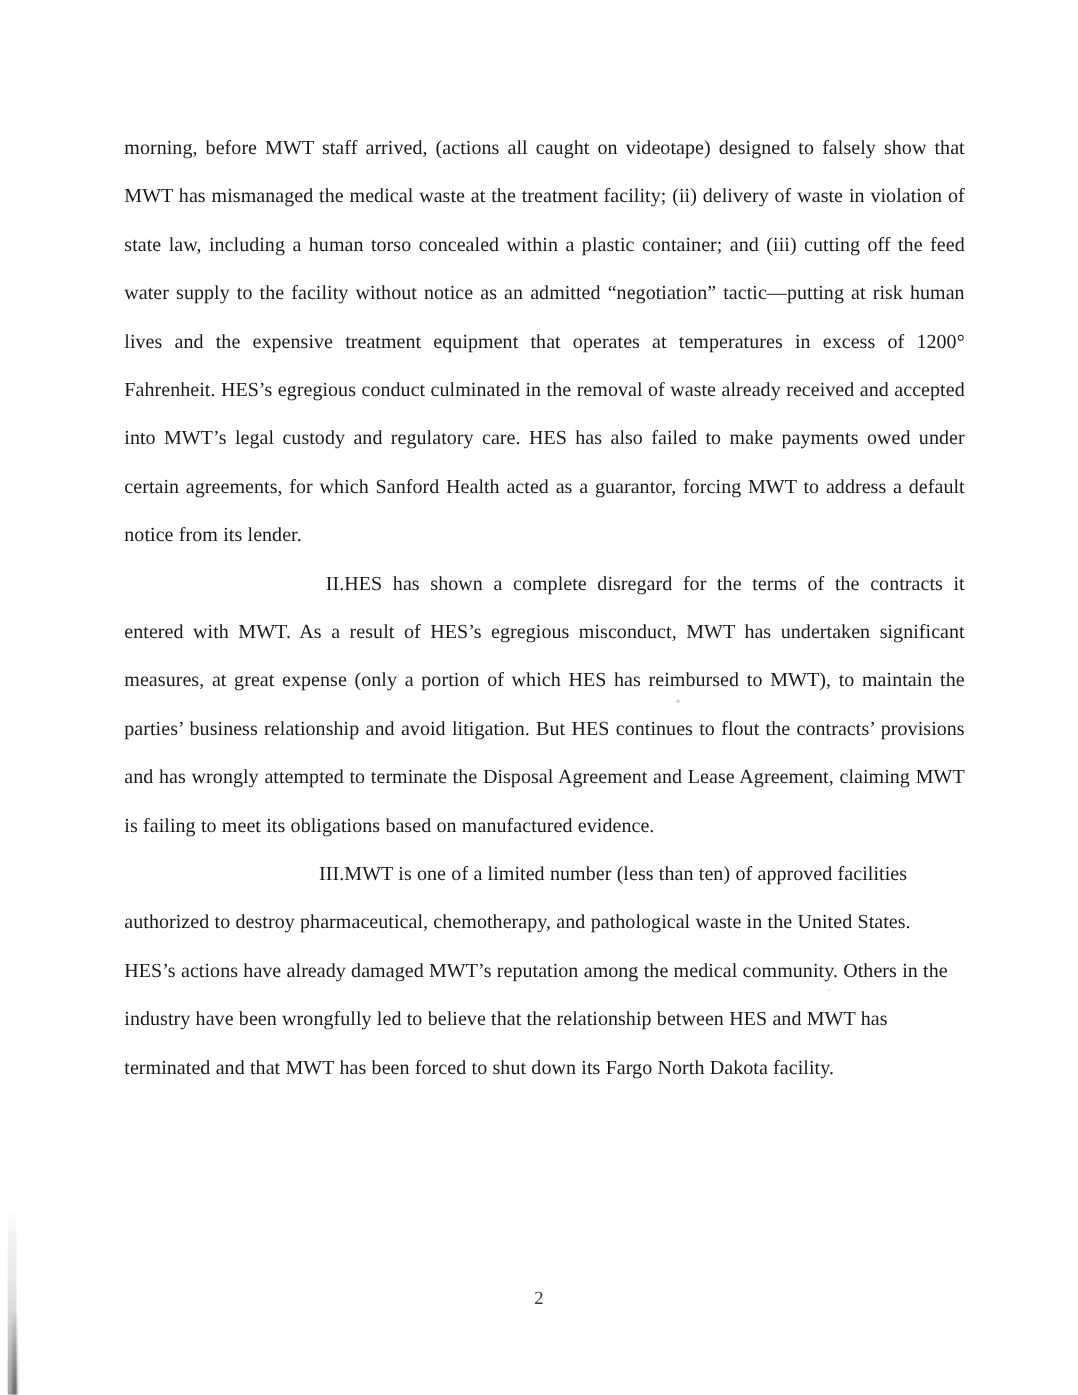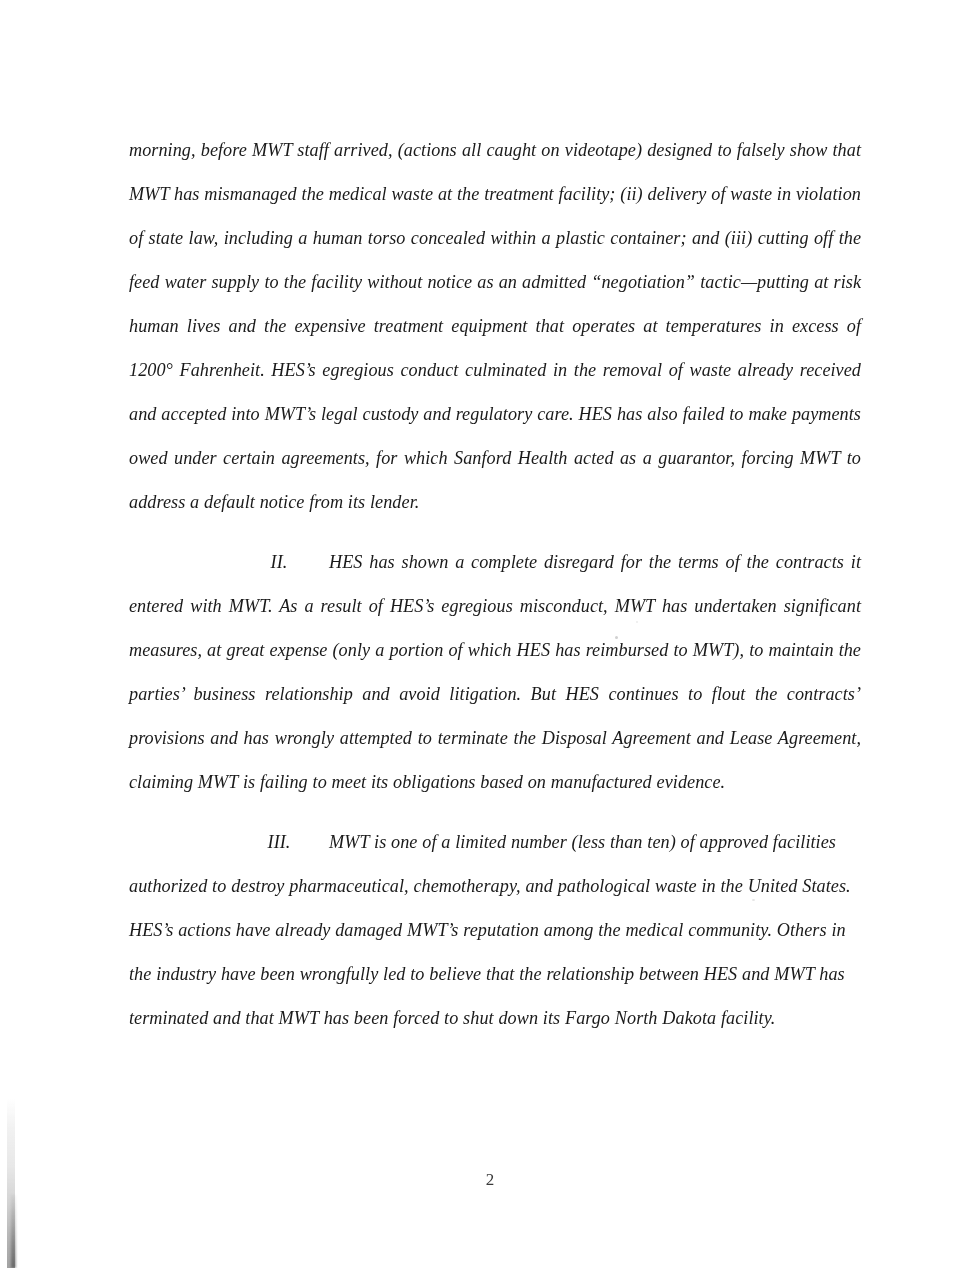--- a/index.html
+++ b/index.html
@@ -26,40 +26,39 @@
 
   
   #body-text {
     position: absolute;
     left: 113px;
     top: 112px;
     width: 764px;
   }
 
   .para {
-    margin: 16px;
+    margin: 0;
     font-size: 18.2px;
     line-height: 44px;
     text-align: justify;
     text-justify: inter-word;
     color: #1a1a1a;
     letter-spacing: 0.05px;
     word-spacing: 0.2px;
-    font-style: italic;
   }
   .para:last-child { text-align: left; }
 
   
   .para.numbered {
     text-indent: 0;
   }
   .numeral {
     display: inline-block;
     width: 100px;          
-    text-align: center;
+    text-align: right;
     padding-left: 100px;
     box-sizing: content-box;
   }
   .numeral-inner {
     display: inline-block;
     width: 76px;           
   }
 
   
   #page-number {

